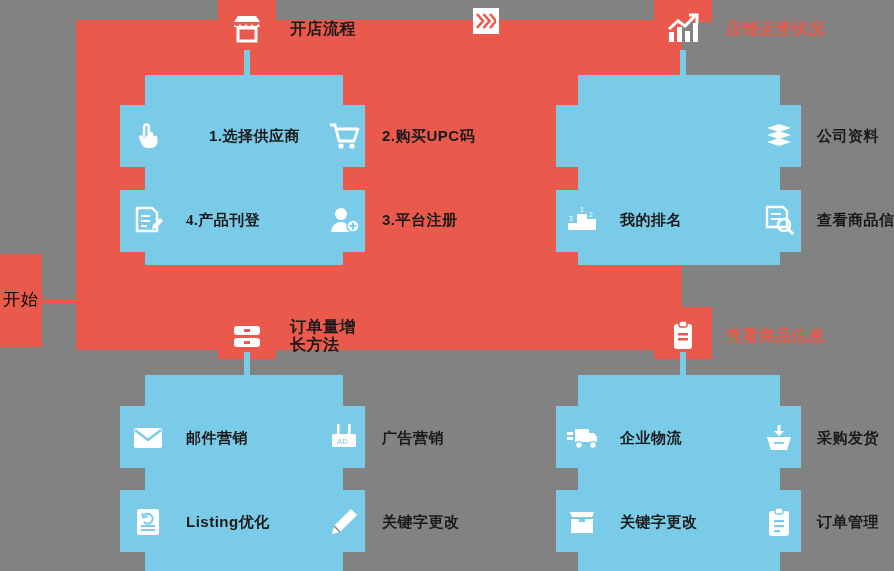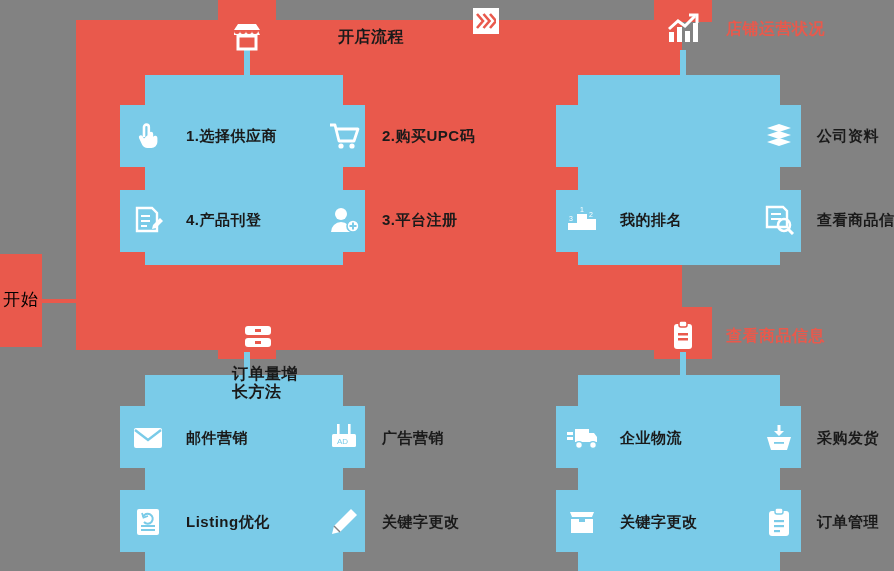--- a/index.html
+++ b/index.html
@@ -90,21 +90,21 @@
   <div class="stub" style="left:680px;top:352px;height:26px;"></div>
 
   <div class="chev-tile" style="left:473px;top:8px;">
     <svg width="20" height="16" viewBox="0 0 20 16" aria-hidden="true">
       <path d="M1 1 L7 8 L1 15" stroke="#e9594c" stroke-width="2.6" fill="none"></path>
       <path d="M7.5 1 L13.5 8 L7.5 15" stroke="#e9594c" stroke-width="2.6" fill="none"></path>
       <path d="M14 1 L20 8 L14 15" stroke="#e9594c" stroke-width="2.6" fill="none"></path>
     </svg>
   </div>
 
-  <div class="hdr" style="left:218px;top:8px;gap:48px;">
+  <div class="hdr" style="left:218px;top:0px;">
     <span class="hdr-icon">
       <svg width="34" height="34" viewBox="0 0 34 34">
         <path d="M4 10 L8 4 H26 L30 10 Z" fill="#fff"></path>
         <path d="M4 11 a3 3 0 0 0 6 0 a3 3 0 0 0 6 0 a3 3 0 0 0 6 0 a3 3 0 0 0 6 0 L30 15 H4 Z" fill="#fff"></path>
         <rect x="8" y="16" width="18" height="13" fill="none" stroke="#fff" stroke-width="3"></rect>
       </svg>
     </span>
     <span class="hdr-label on-red">开店流程</span>
   </div>
 
@@ -115,21 +115,21 @@
         <rect x="11" y="15" width="5" height="15" fill="#fff"></rect>
         <rect x="19" y="19" width="5" height="11" fill="#fff"></rect>
         <rect x="27" y="11" width="5" height="19" fill="#fff"></rect>
         <path d="M3 17 L12 9 L19 14 L29 4" stroke="#fff" stroke-width="3" fill="none"></path>
         <path d="M23 3 H31 V11" stroke="#fff" stroke-width="3" fill="none"></path>
       </svg>
     </span>
     <span class="hdr-label">店铺运营状况</span>
   </div>
 
-  <div class="hdr" style="left:218px;top:307px;flex-direction:column;">
+  <div class="hdr" style="left:218px;top:307px;">
     <span class="hdr-icon">
       <svg width="34" height="34" viewBox="0 0 34 34">
         <rect x="4" y="7" width="26" height="9" rx="3" fill="#fff"></rect>
         <rect x="4" y="19" width="26" height="9" rx="3" fill="#fff"></rect>
         <rect x="14" y="10" width="6" height="3" fill="#e9594c"></rect>
         <rect x="14" y="22" width="6" height="3" fill="#e9594c"></rect>
       </svg>
     </span>
     <span class="hdr-label on-red" style="white-space:normal;max-width:66px;line-height:1.12;">订单量增长方法</span>
   </div>
@@ -139,42 +139,42 @@
       <svg width="34" height="34" viewBox="0 0 34 34">
         <rect x="8" y="5" width="18" height="25" rx="3" fill="#fff"></rect>
         <rect x="13" y="2" width="8" height="6" rx="2" fill="#fff" stroke="#e9594c" stroke-width="1.5"></rect>
         <rect x="12" y="14" width="10" height="2.5" fill="#e9594c"></rect>
         <rect x="12" y="19" width="10" height="2.5" fill="#e9594c"></rect>
       </svg>
     </span>
     <span class="hdr-label">查看商品信息</span>
   </div>
 
-  <div class="item" style="left:122px;top:110px;">
+  <div class="item" style="left:122px;top:110px;gap:23px;">
     <span class="item-icon">
       <svg width="30" height="30" viewBox="0 0 30 30">
         <path d="M11 16 V6 a2.4 2.4 0 0 1 4.8 0 v8" fill="none" stroke="#fff" stroke-width="2.6"></path>
         <path d="M15.8 13 a2.2 2.2 0 0 1 4.4 0 v3 a2.2 2.2 0 0 1 4.2 1 v4 a6 6 0 0 1-6 6 h-4 a6 6 0 0 1-5.4-3.4 L6 17 a2 2 0 0 1 3.4-2 L11 17.5" fill="#fff"></path>
       </svg>
     </span>
     <span class="item-label">1.选择供应商</span>
   </div>
 
   <div class="item" style="left:318px;top:110px;">
     <span class="item-icon">
       <svg width="32" height="30" viewBox="0 0 32 30">
         <path d="M2 4 H7 L11 20 H26 L30 8 H9" fill="none" stroke="#fff" stroke-width="2.8" stroke-linejoin="round"></path>
         <circle cx="13" cy="25" r="2.6" fill="#fff"></circle>
         <circle cx="24" cy="25" r="2.6" fill="#fff"></circle>
       </svg>
     </span>
     <span class="item-label">2.购买UPC码</span>
   </div>
 
-  <div class="item" style="left:122px;top:194px;">
+  <div class="item" style="left:122px;top:194px;font-family:Liberation Serif, serif;">
     <span class="item-icon">
       <svg width="30" height="30" viewBox="0 0 30 30">
         <path d="M4 3 H19 L24 8 V26 H4 Z" fill="none" stroke="#fff" stroke-width="2.4"></path>
         <rect x="8" y="10" width="9" height="2" fill="#fff"></rect>
         <rect x="8" y="15" width="9" height="2" fill="#fff"></rect>
         <rect x="8" y="20" width="6" height="2" fill="#fff"></rect>
         <path d="M20 20 L27 13 L30 16 L23 23 L19 24 Z" fill="#fff"></path>
       </svg>
     </span>
     <span class="item-label">4.产品刊登</span>

